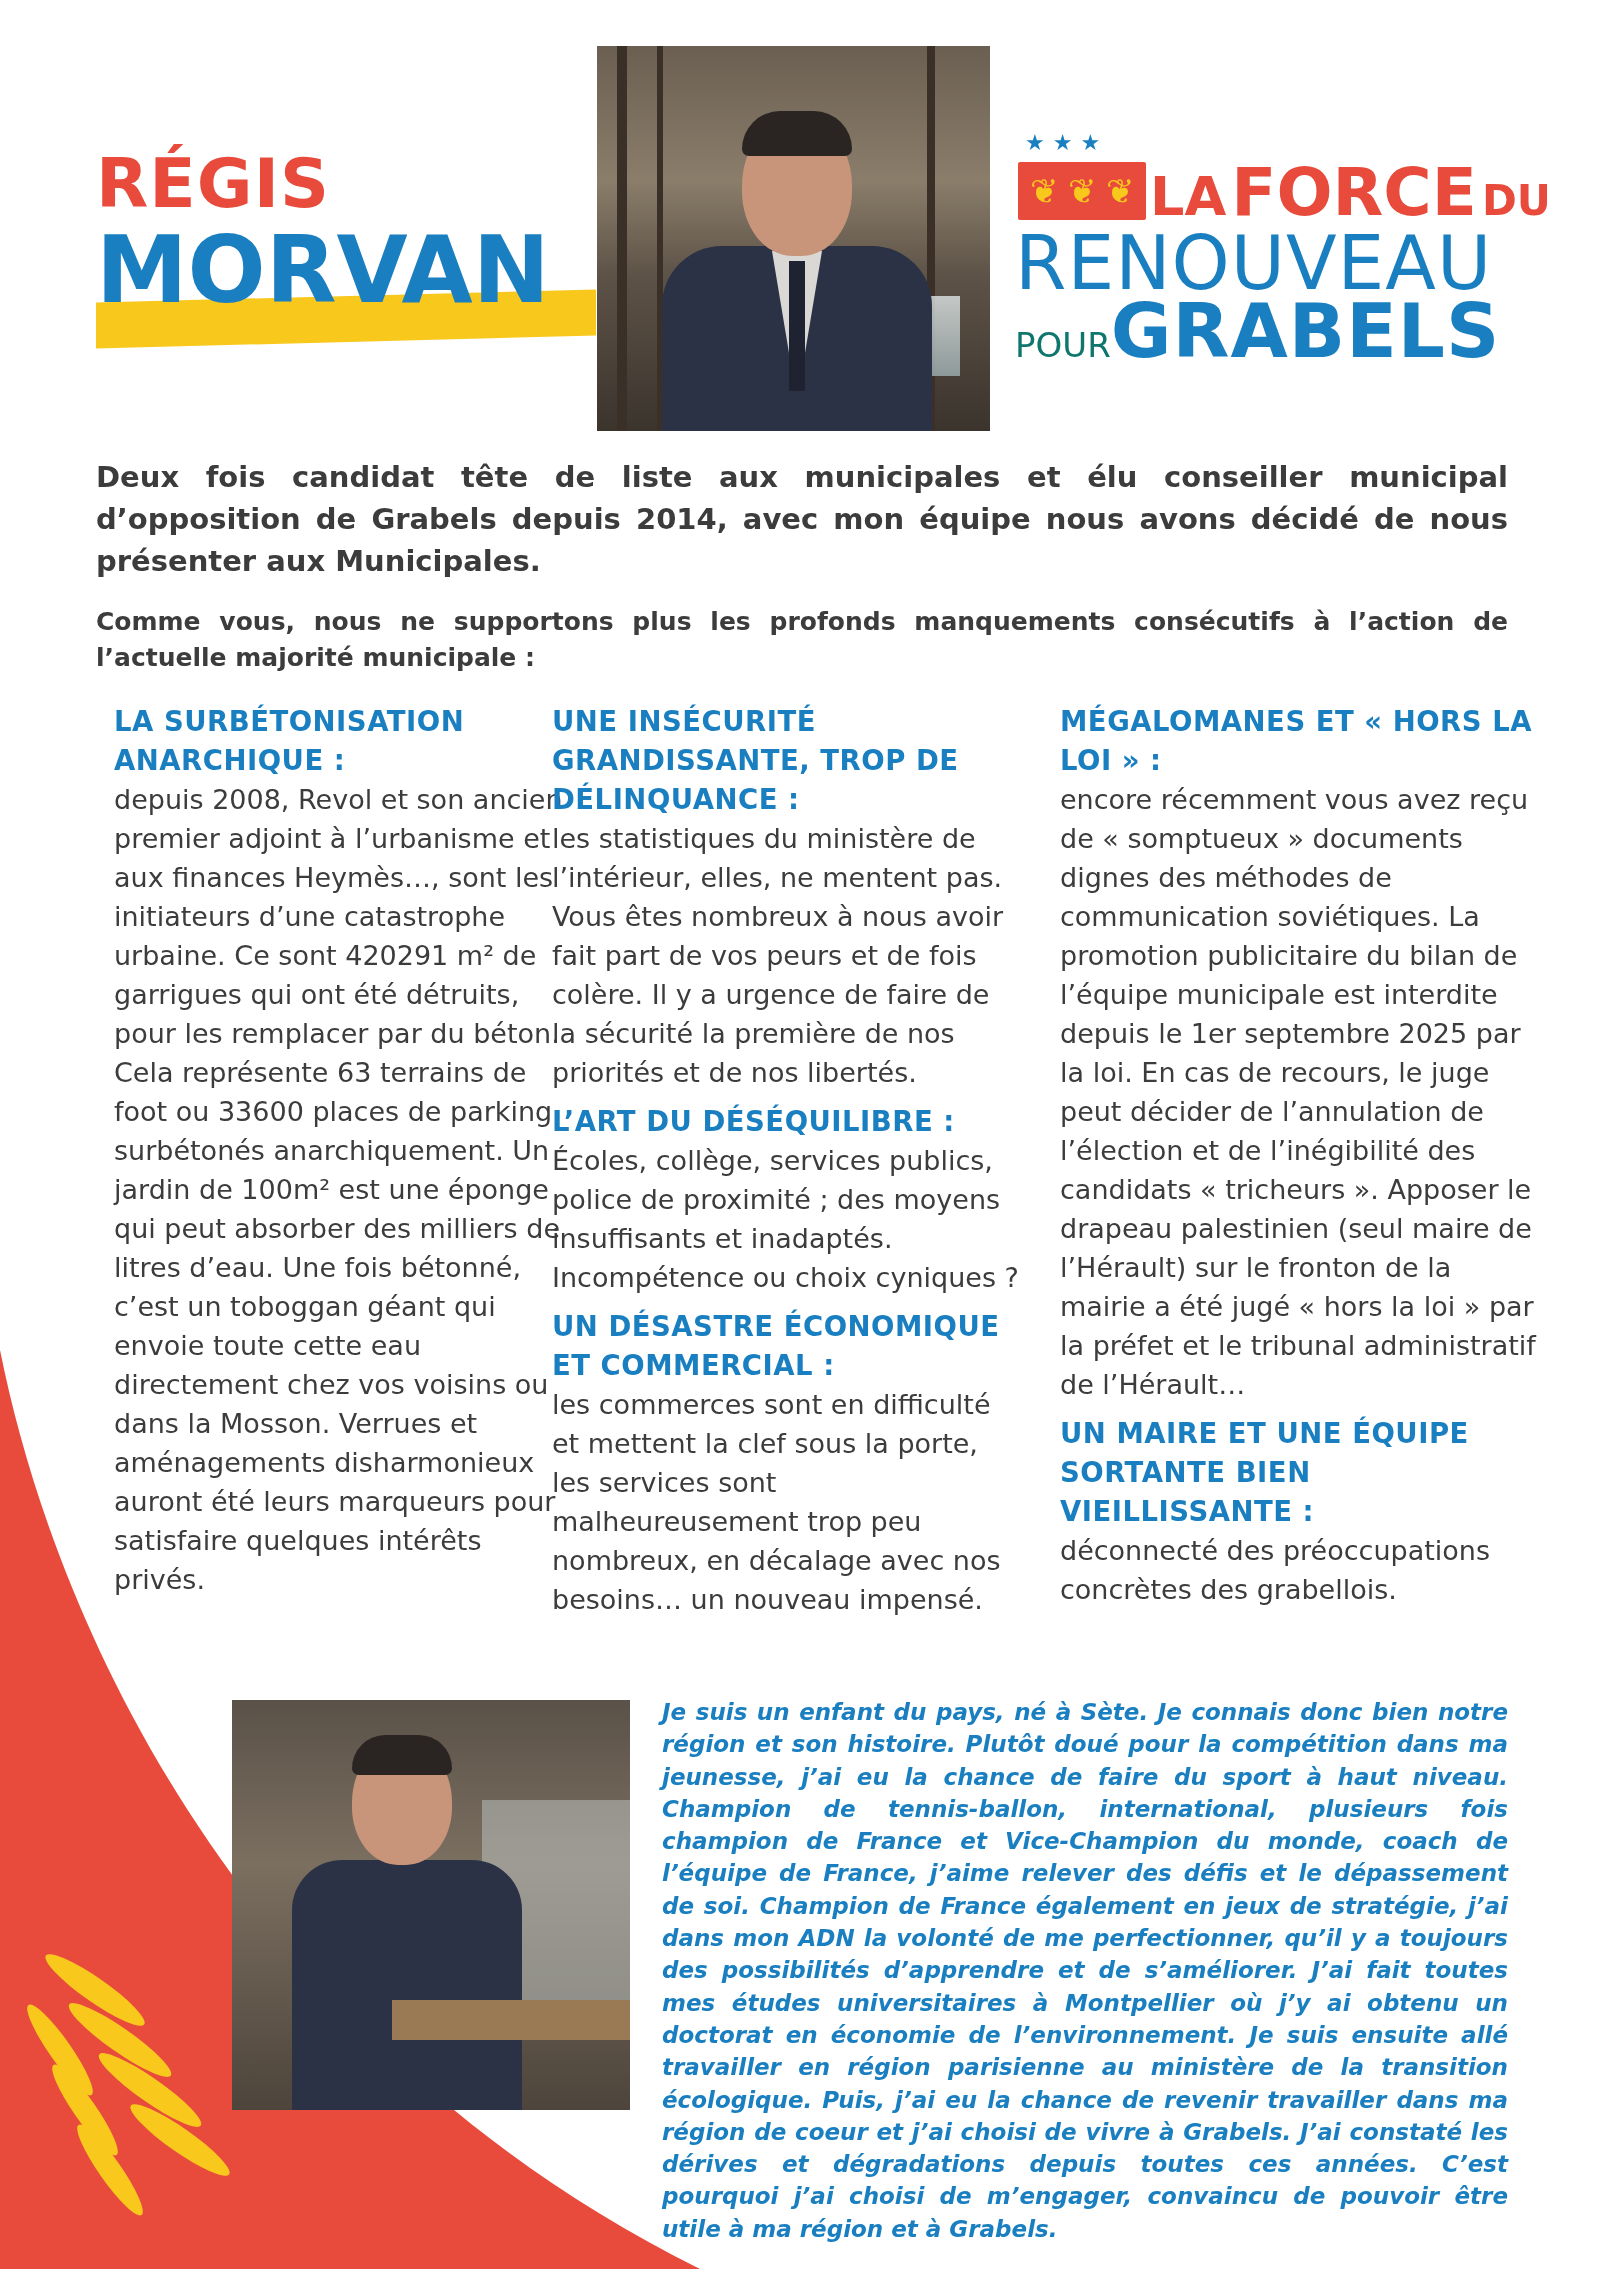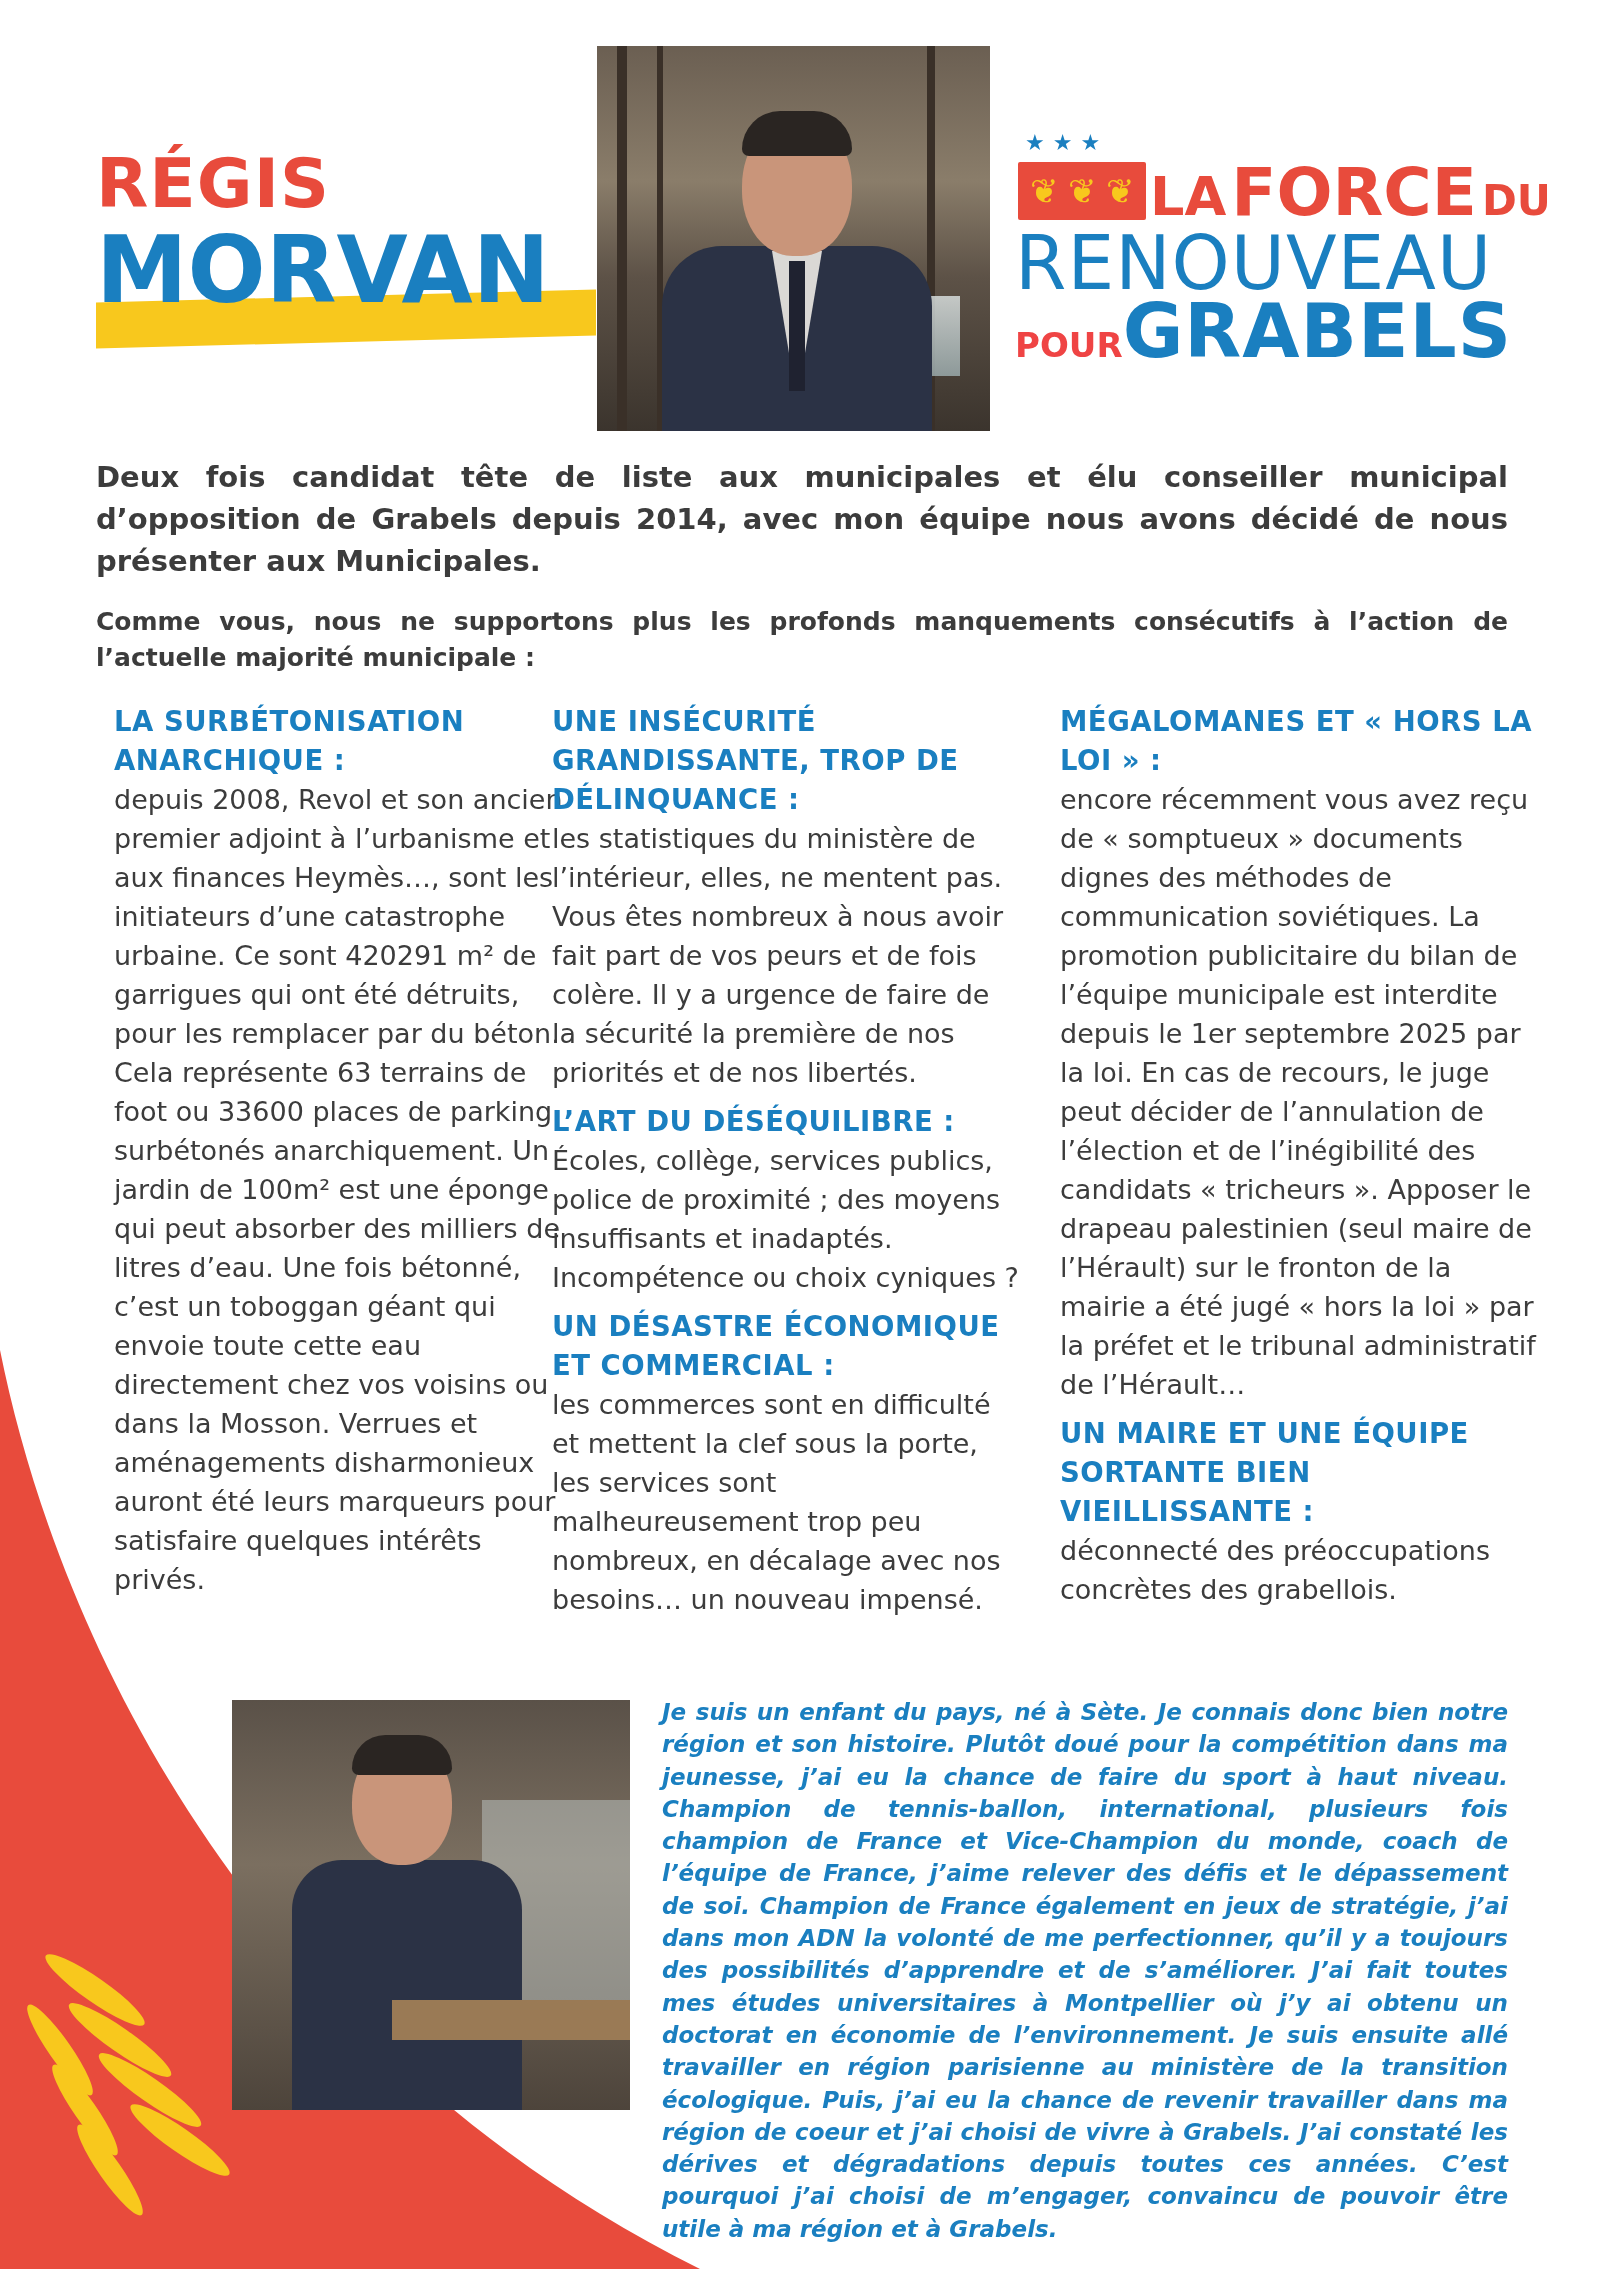--- a/index.html
+++ b/index.html
@@ -25,21 +25,21 @@
   .logo { position: absolute; left: 1010px; top: 130px; width: 510px; height: 220px; }
   .logo .stars { position: absolute; left: 15px; top: 0; color: #1a7fc0; font-size: 22px; letter-spacing: 8px; }
   .logo .shield { position: absolute; left: 8px; top: 32px; width: 128px; height: 58px; background: #e84b3c; border-radius: 2px; }
   .logo .wheat { position: absolute; top: 36px; width: 18px; height: 50px; color: #f8c81d; font-size: 34px; line-height: 50px; text-align: center; }
   .logo .line1 { position: absolute; left: 140px; top: 24px; white-space: nowrap; text-align: right; }
   .logo .la { font-weight: 900; font-size: 54px; color: #e84b3c; }
   .logo .force { font-weight: 900; font-size: 66px; color: #e84b3c; }
   .logo .du { font-weight: 900; font-size: 42px; color: #e84b3c; }
   .logo .line2 { position: absolute; left: 5px; top: 90px; font-weight: 400; font-size: 74px; color: #1a7fc0; letter-spacing: 1px; white-space: nowrap; }
   .logo .line3 { position: absolute; left: 5px; top: 158px; white-space: nowrap; }
-  .logo .pour { font-weight: 700; font-size: 34px; color: #ef4444; }
+  .logo .pour { font-weight: 400; font-size: 34px; color: #0f766e; }
   .logo .grabels { font-weight: 900; font-size: 74px; color: #1a7fc0; letter-spacing: 1px; }
 
   
   .intro { position: absolute; left: 96px; top: 456px; width: 1412px; font-weight: 700; font-size: 29px; line-height: 42px; color: #3c3c3c; text-align: justify; }
   .subintro { position: absolute; left: 96px; top: 604px; width: 1412px; font-weight: 700; font-size: 25px; line-height: 36px; color: #3c3c3c; text-align: justify; }
 
   
   .col { position: absolute; top: 702px; font-size: 27px; line-height: 39px; color: #3c3c3c; margin-left: 16px; }
   .col1 { left: 98px; width: 450px; }
   .col2 { left: 536px; width: 470px; }

